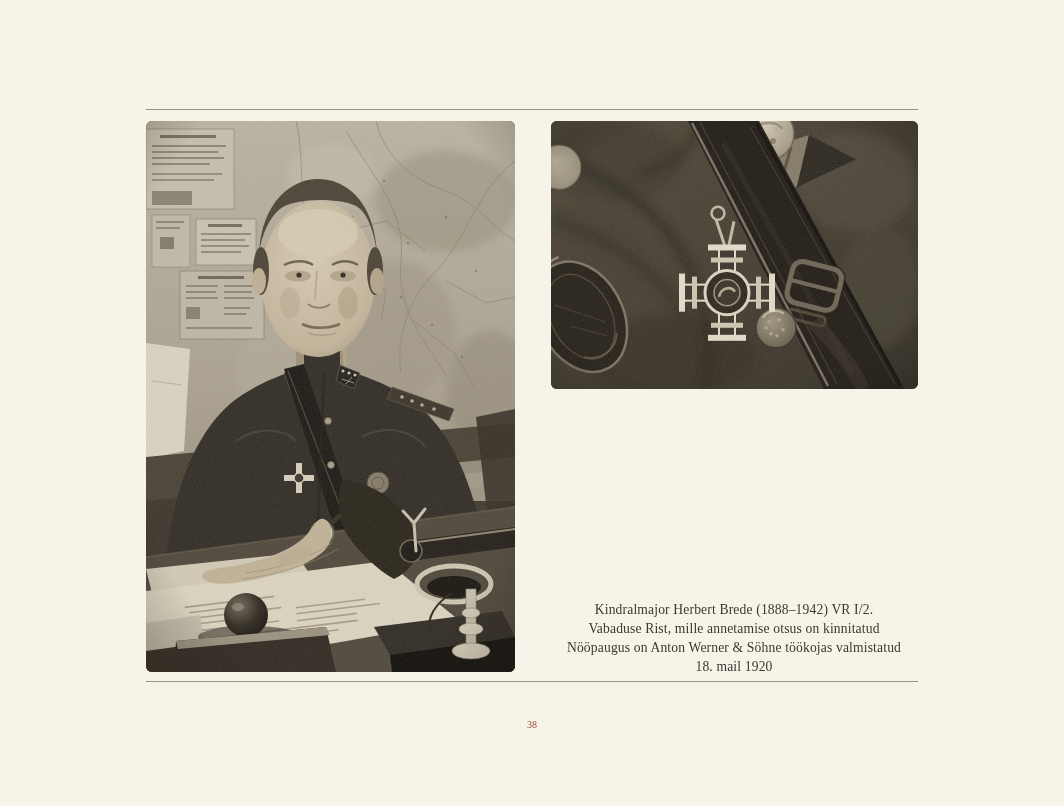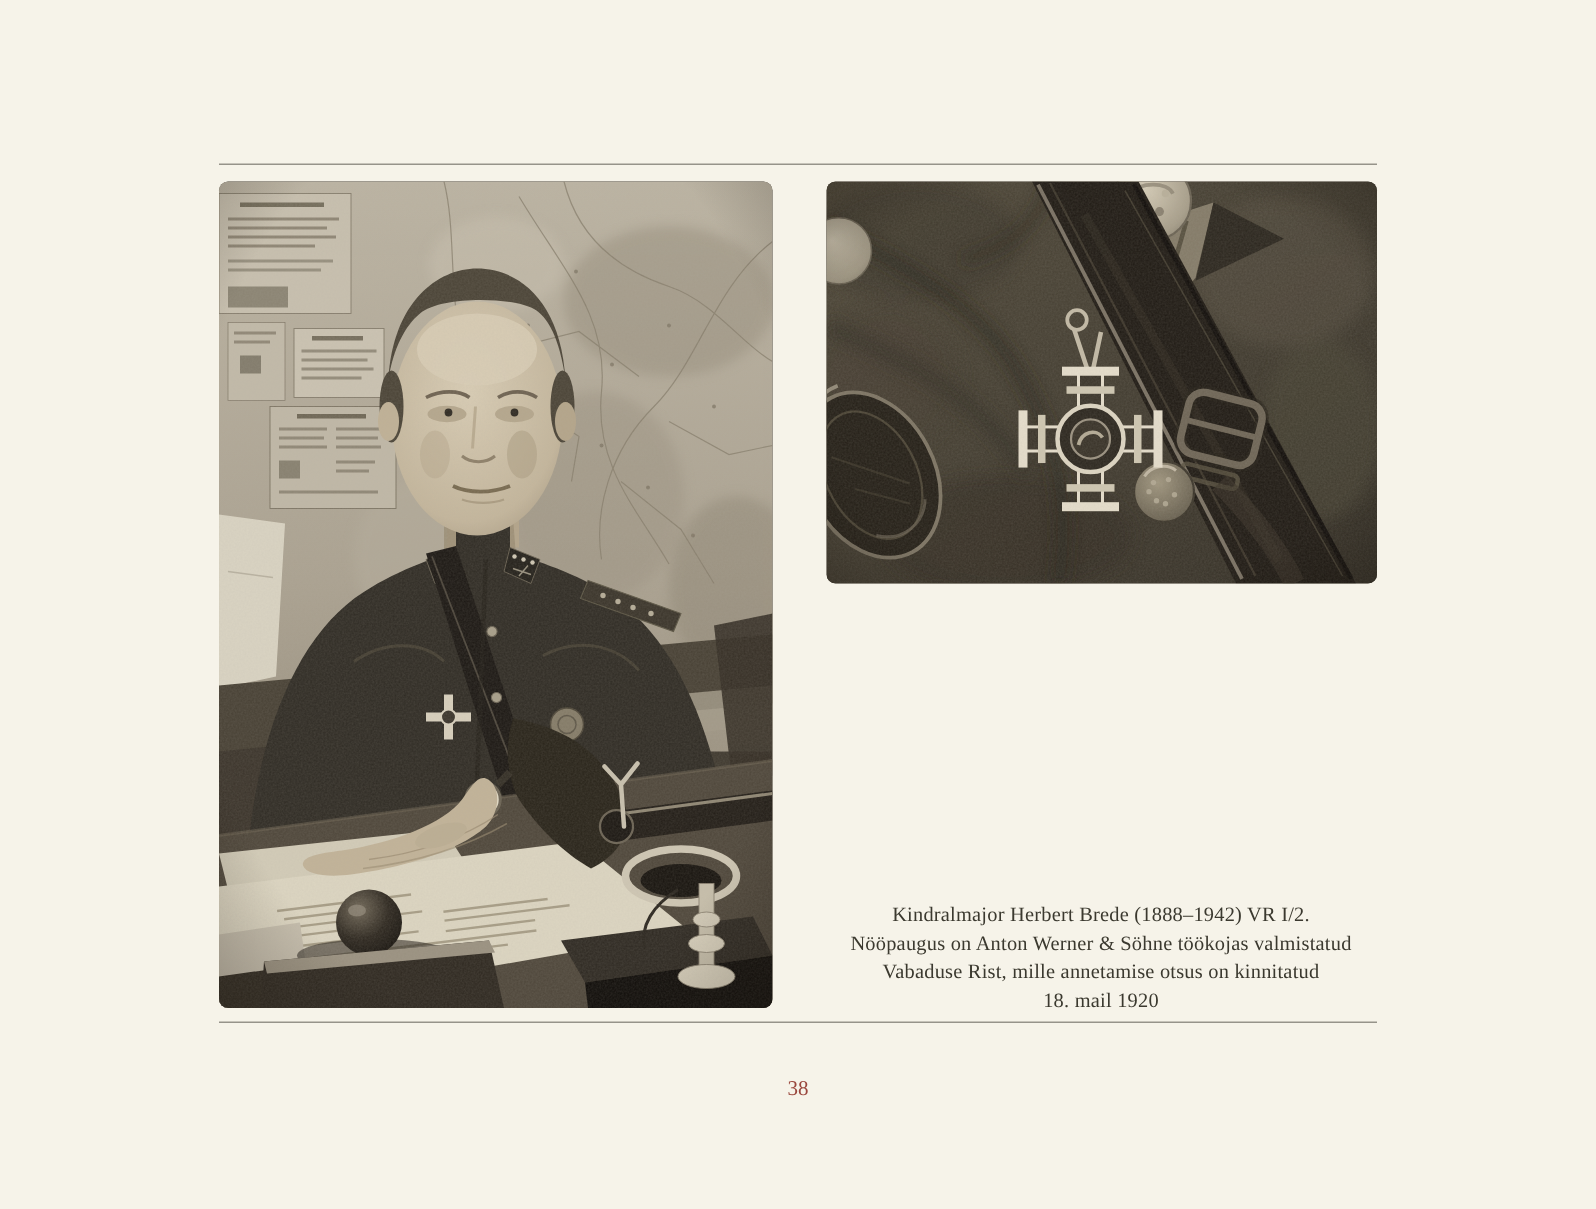--- a/index.html
+++ b/index.html
@@ -17,21 +17,21 @@
   figure.portrait{left:146px;top:121px;width:369px;height:551px;}
   figure.detail{left:551px;top:121px;width:367px;height:268px;}
   figure.photo svg{display:block;width:100%;height:100%;}
   .caption{
     position:absolute;left:534px;top:600px;width:400px;
     text-align:center;color:#3b392f;
     font-size:13.6px;line-height:19px;letter-spacing:.15px;
   }
   .page-number{
     position:absolute;left:0;top:719px;width:1064px;
-    text-align:center;color:#9a473d;font-size:14px;
+    text-align:center;color:#9a473d;font-size:10px;
   }
 </style>
 </head>
 <body style="background: rgb(246, 243, 233);">
 
 <div class="page">
 
   <div class="rule rule-top" style="background: rgb(150, 147, 138);"></div>
 
   <figure class="photo portrait">
@@ -375,22 +375,22 @@
         <path d="M168,175 C170,166 180,164 184,170" stroke="#b3aa95" stroke-width="2.5" fill="none"></path>
       </g>
 
       <rect x="0" y="0" width="367" height="267" filter="url(#dGrain)" opacity="0.5"></rect>
       <rect x="0" y="0" width="367" height="267" fill="url(#dVin)"></rect>
     </svg>
   </figure>
 
   <div class="caption" style="color: rgb(59, 57, 47);">
     <div>Kindralmajor Herbert Brede (1888–1942) VR I/2.</div>
+    <div>Vabaduse Rist, mille annetamise otsus on kinnitatud</div>
     <div>Nööpaugus on Anton Werner &amp; Söhne töökojas valmistatud</div>
-    <div>Vabaduse Rist, mille annetamise otsus on kinnitatud</div>
     <div>18. mail 1920</div>
   </div>
 
   <div class="rule rule-bottom" style="background: rgb(150, 147, 138);"></div>
 
   <div class="page-number" style="color: rgb(154, 71, 61);">38</div>
 
 </div>
 
 </body></html>

